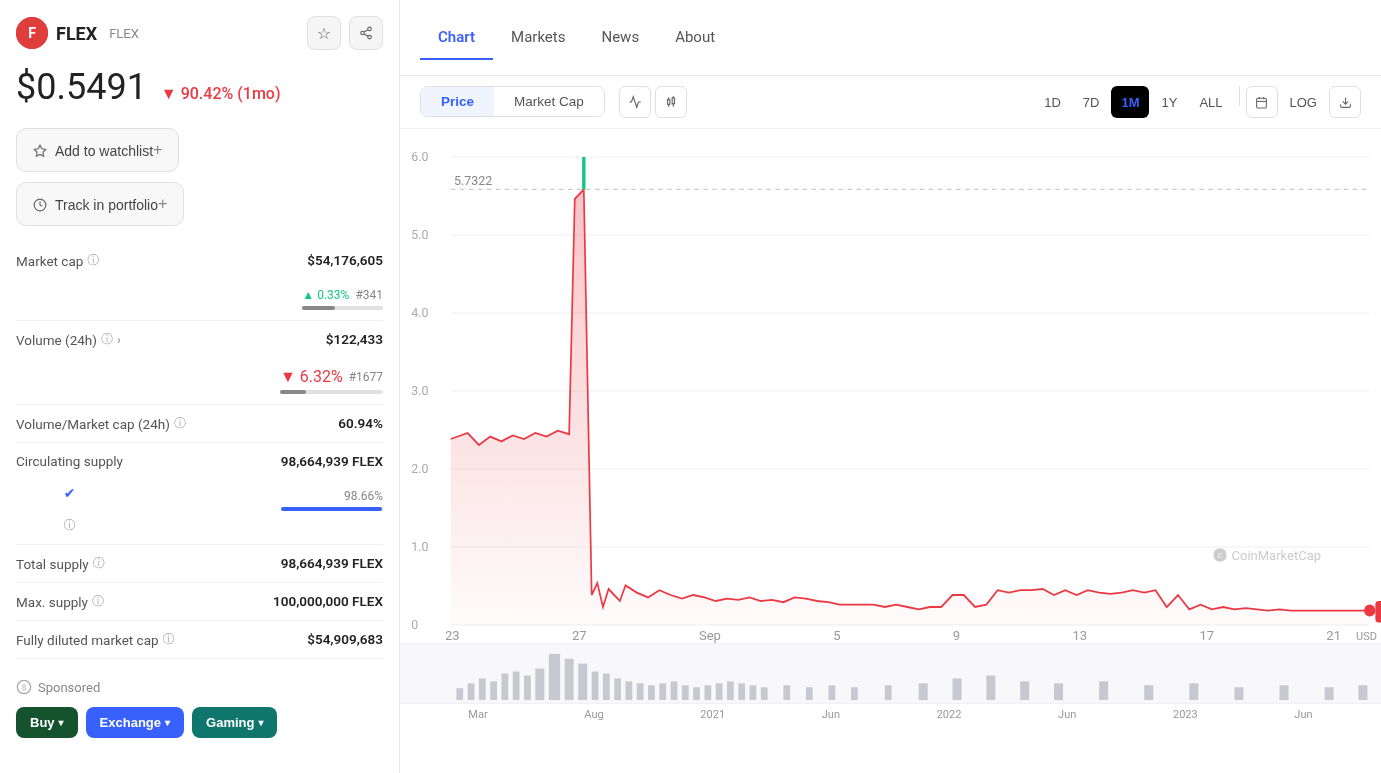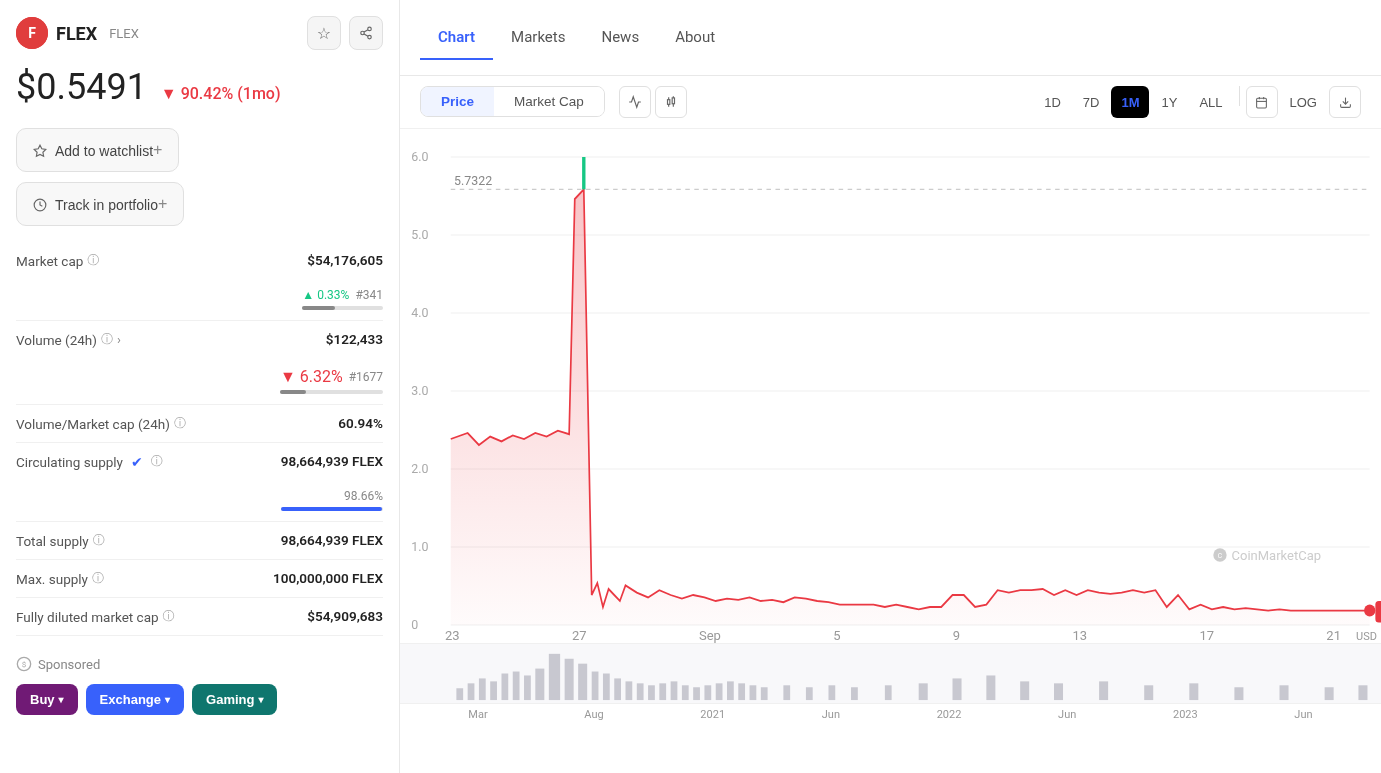--- a/index.html
+++ b/index.html
@@ -140,21 +140,21 @@
       border-radius: 2px;
       margin-top: 4px;
       width: 100%;
     }
     .progress-bar-fill {
       height: 100%;
       background: #888;
       border-radius: 2px;
     }
 
-    .circulating-label { display: flex; align-items: center; gap: 8px; }
+    .circulating-label { display: flex; align-items: center; gap: 16px; flex-direction: column; }
     .verified-icon { color: #3861fb; font-size: 14px; }
 
     .sponsored-section {
       margin-top: 20px;
       display: flex;
       align-items: center;
       gap: 6px;
       color: #888;
       font-size: 13px;
     }
@@ -169,21 +169,21 @@
       padding: 8px 14px;
       border-radius: 8px;
       border: none;
       cursor: pointer;
       font-size: 13px;
       font-weight: 600;
       display: flex;
       align-items: center;
       gap: 4px;
     }
-    .btn-buy { background: #701a75; color: #fff; }
+    .btn-buy { background: #14532d; color: #fff; }
     .btn-exchange { background: #3861fb; color: #fff; }
     .btn-gaming { background: #0f766e; color: #fff; }
     .chevron { font-size: 10px; }
 
     
     .right-panel {
       flex: 1;
       display: flex;
       flex-direction: column;
       overflow: hidden;

